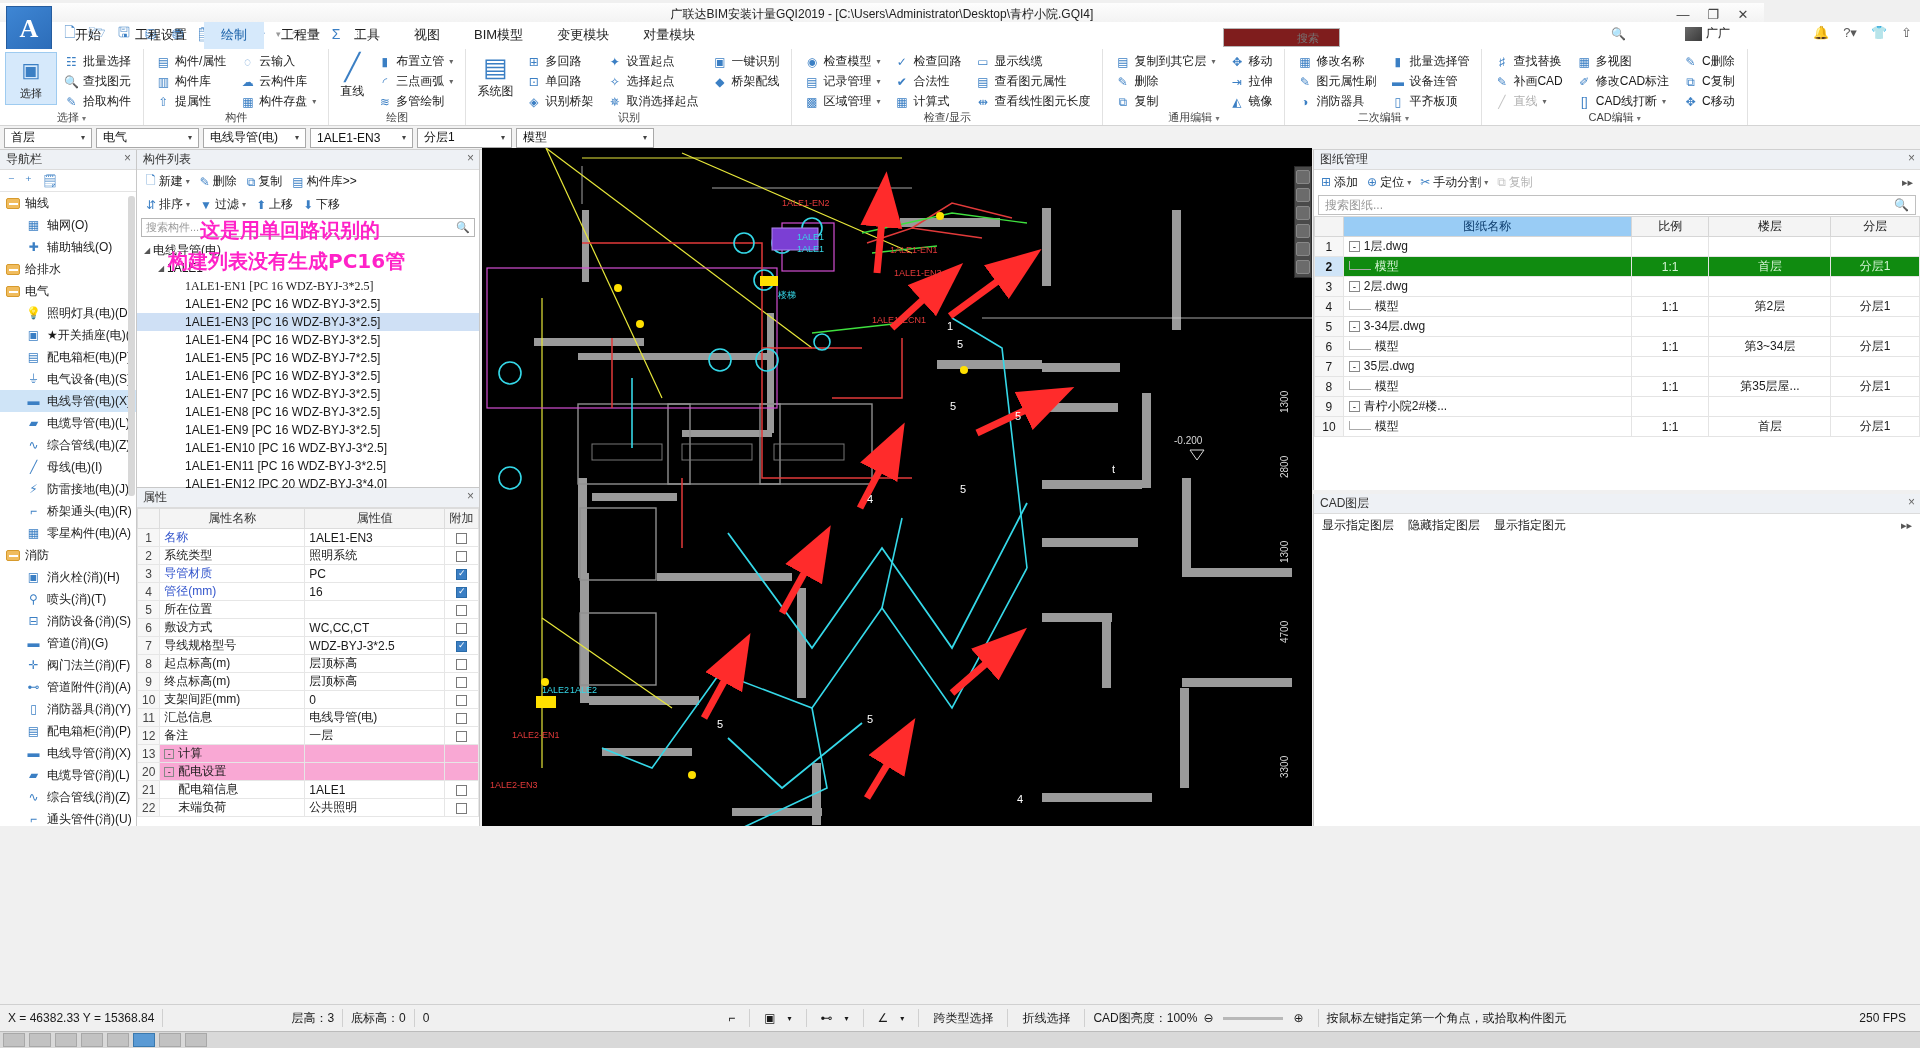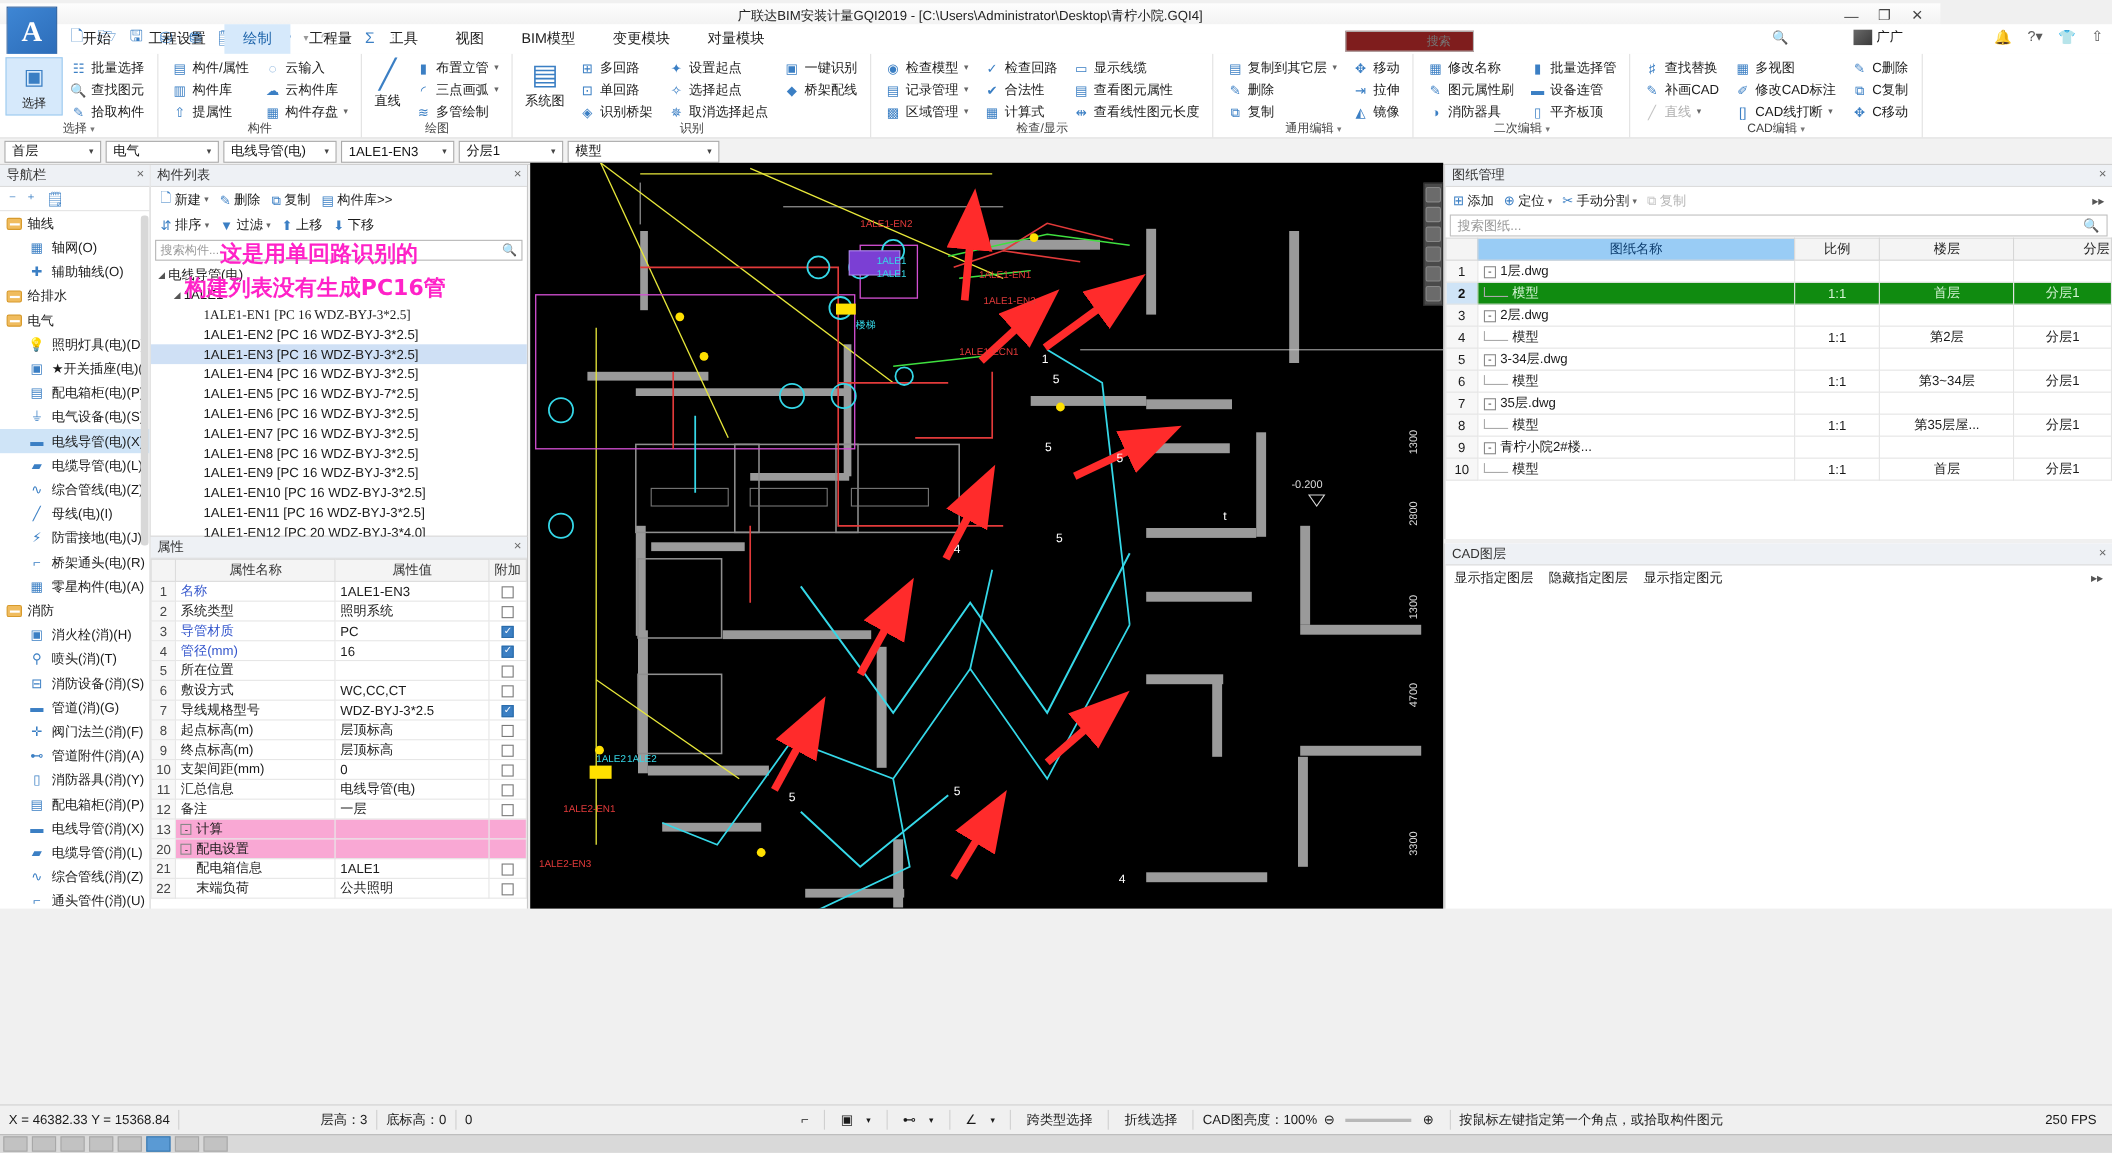--- a/index.html
+++ b/index.html
@@ -1213,21 +1213,21 @@
     <span>搜索图纸...</span>
     <span class="si">🔍</span>
   </div>
   <table class="dwgtable">
     <thead>
         <tr id="dwg-head">
           <th style="width: 26px;"></th>
           <th class="hl" style="width: 260px;">图纸名称</th>
           <th style="width: 70px;">比例</th>
           <th style="width: 110px;">楼层</th>
-          <th style="width: 80px; text-align: right;">分层</th>
+          <th style="width: 80px;">分层</th>
         </tr>
       </thead>
     <tbody id="dwg-body">
         <tr>
           <td class="num">1</td>
           <td><span class="exp">-</span>1层.dwg</td>
           <td class="c"></td>
           <td class="c"></td>
           <td class="c"></td>
         </tr>

